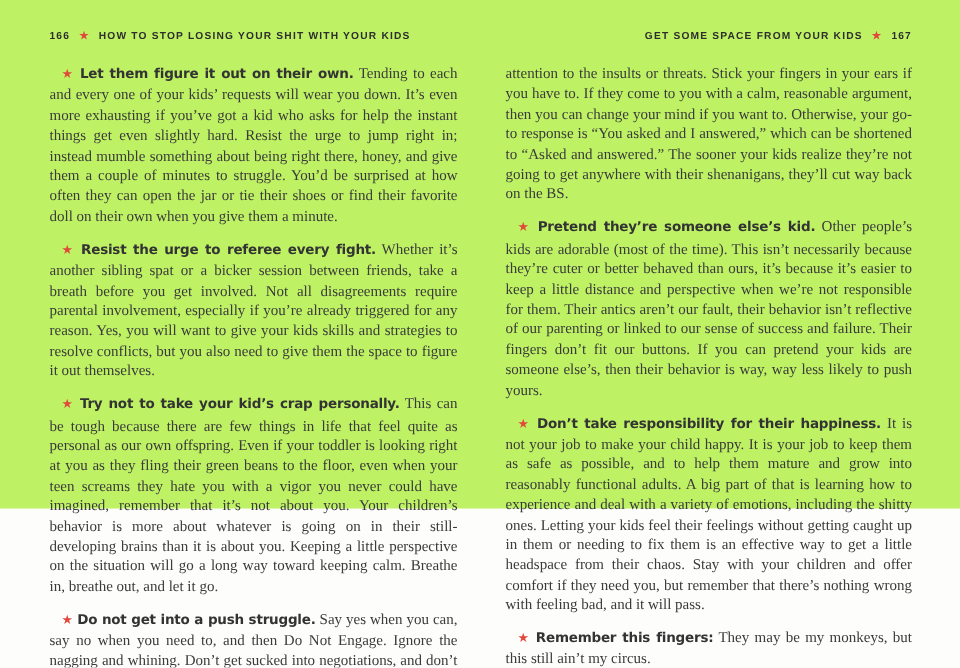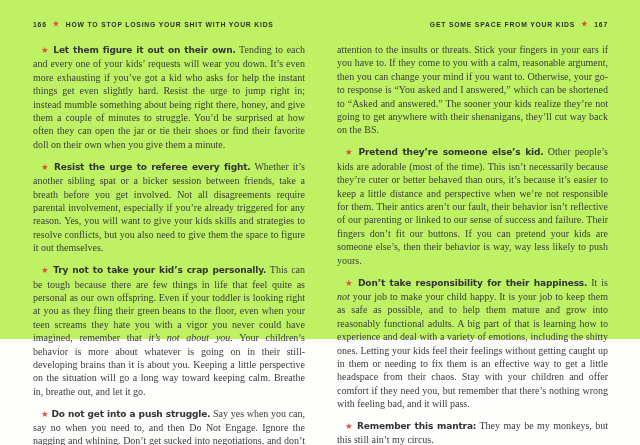--- a/index.html
+++ b/index.html
@@ -36,21 +36,21 @@
 
   .lead {
     font-family: "DejaVu Sans", sans-serif;
     font-weight: 700; font-size: 9px;
     letter-spacing: -0.15px;
     color: #333;
   }
   .star { color: #e0493c; font-style: normal; }
   .para .star { font-size: 8.5px; }
   .head-star { font-size: 7px; color: #e0493c; }
-  .it { font-style: italic; }
+  .it { }
 </style>
 </head>
 <body>
 
 <div class="spread">
 
   <div class="page left">
     <div class="running-head left-head">
       <span>166</span>
       <span class="head-star">★</span>
@@ -67,17 +67,17 @@
   <div class="page right">
     <div class="running-head right-head">
       <span>GET SOME SPACE FROM YOUR KIDS</span>
       <span class="head-star">★</span>
       <span>167</span>
     </div>
     <div class="body-col">
         <p class="para continuation"><span>attention to the insults or threats. Stick your fingers in your ears if you have to. If they come to you with a calm, reasonable argument, then you can change your mind if you want to. Otherwise, your go-to response is “You asked and I answered,” which can be shortened to “Asked and answered.” The sooner your kids realize they’re not going to get anywhere with their shenanigans, they’ll cut way back on the BS.</span></p>
         <p class="para"><span class="star">★</span> <span class="lead">Pretend they’re someone else’s kid.</span> <span>Other people’s kids are adorable (most of the time). This isn’t necessarily because they’re cuter or better behaved than ours, it’s because it’s easier to keep a little distance and perspective when we’re not responsible for them. Their antics aren’t our fault, their behavior isn’t reflective of our parenting or linked to our sense of success and failure. Their fingers don’t fit our buttons. If you can pretend your kids are someone else’s, then their behavior is way, way less likely to push yours.</span></p>
         <p class="para"><span class="star">★</span> <span class="lead">Don’t take responsibility for their happiness.</span> <span>It is </span><span class="it">not</span><span> your job to make your child happy. It is your job to keep them as safe as possible, and to help them mature and grow into reasonably functional adults. A big part of that is learning how to experience and deal with a variety of emotions, including the shitty ones. Letting your kids feel their feelings without getting caught up in them or needing to fix them is an effective way to get a little headspace from their chaos. Stay with your children and offer comfort if they need you, but remember that there’s nothing wrong with feeling bad, and it will pass.</span></p>
-        <p class="para"><span class="star">★</span> <span class="lead">Remember this mantra:</span> <span>They may be my monkeys, but this still ain’t my circus.</span></p>
+        <p class="para"><span class="star">★</span> <span class="lead">Remember this fingers:</span> <span>They may be my monkeys, but this still ain’t my circus.</span></p>
       </div>
   </div>
 
 </div>
 
 </body></html>

